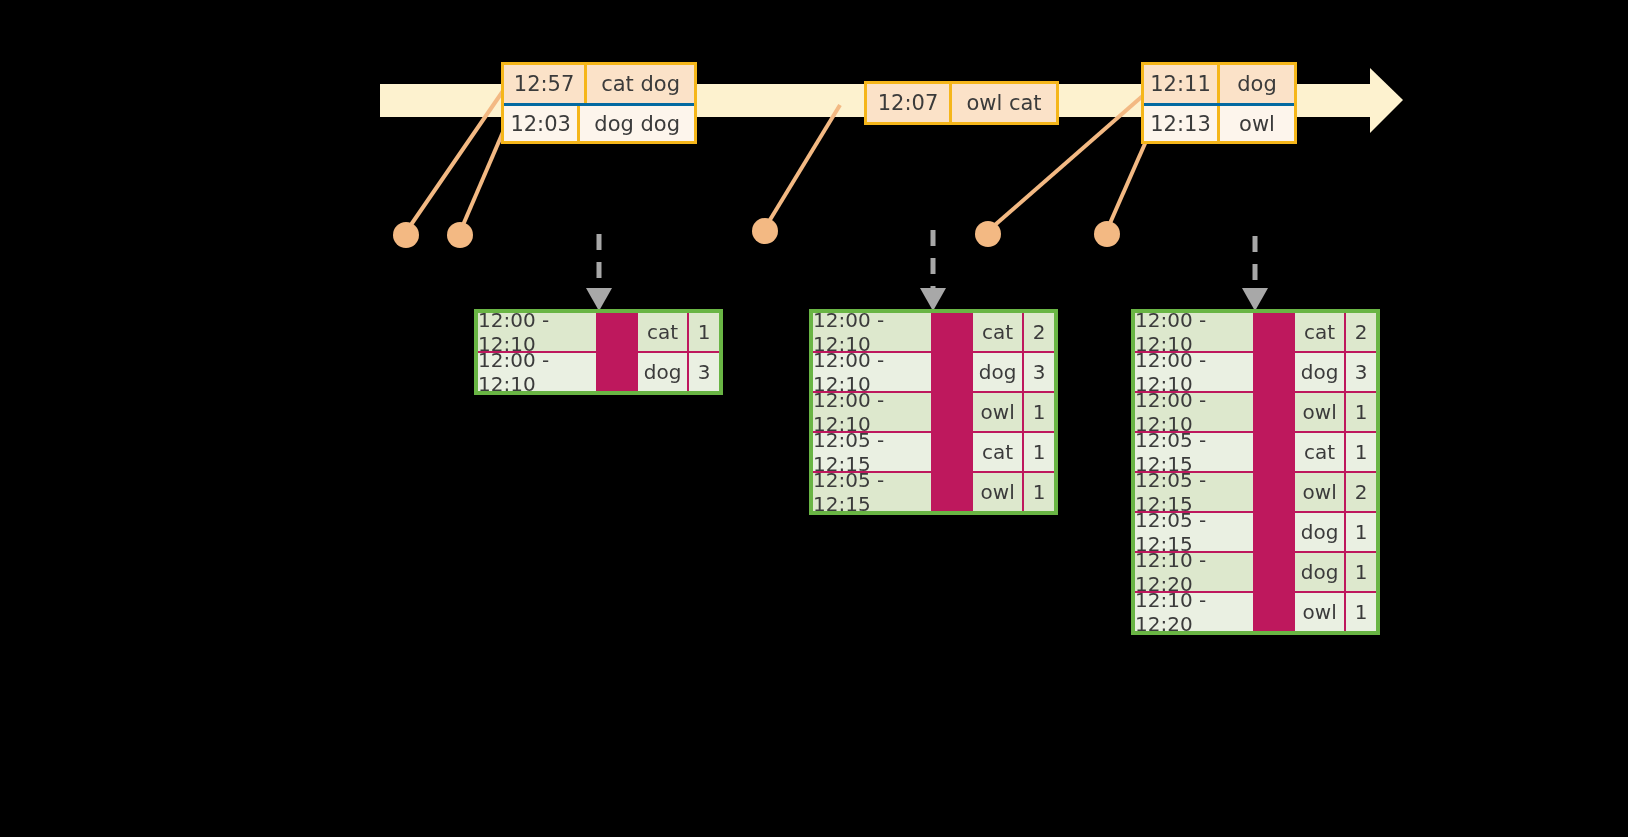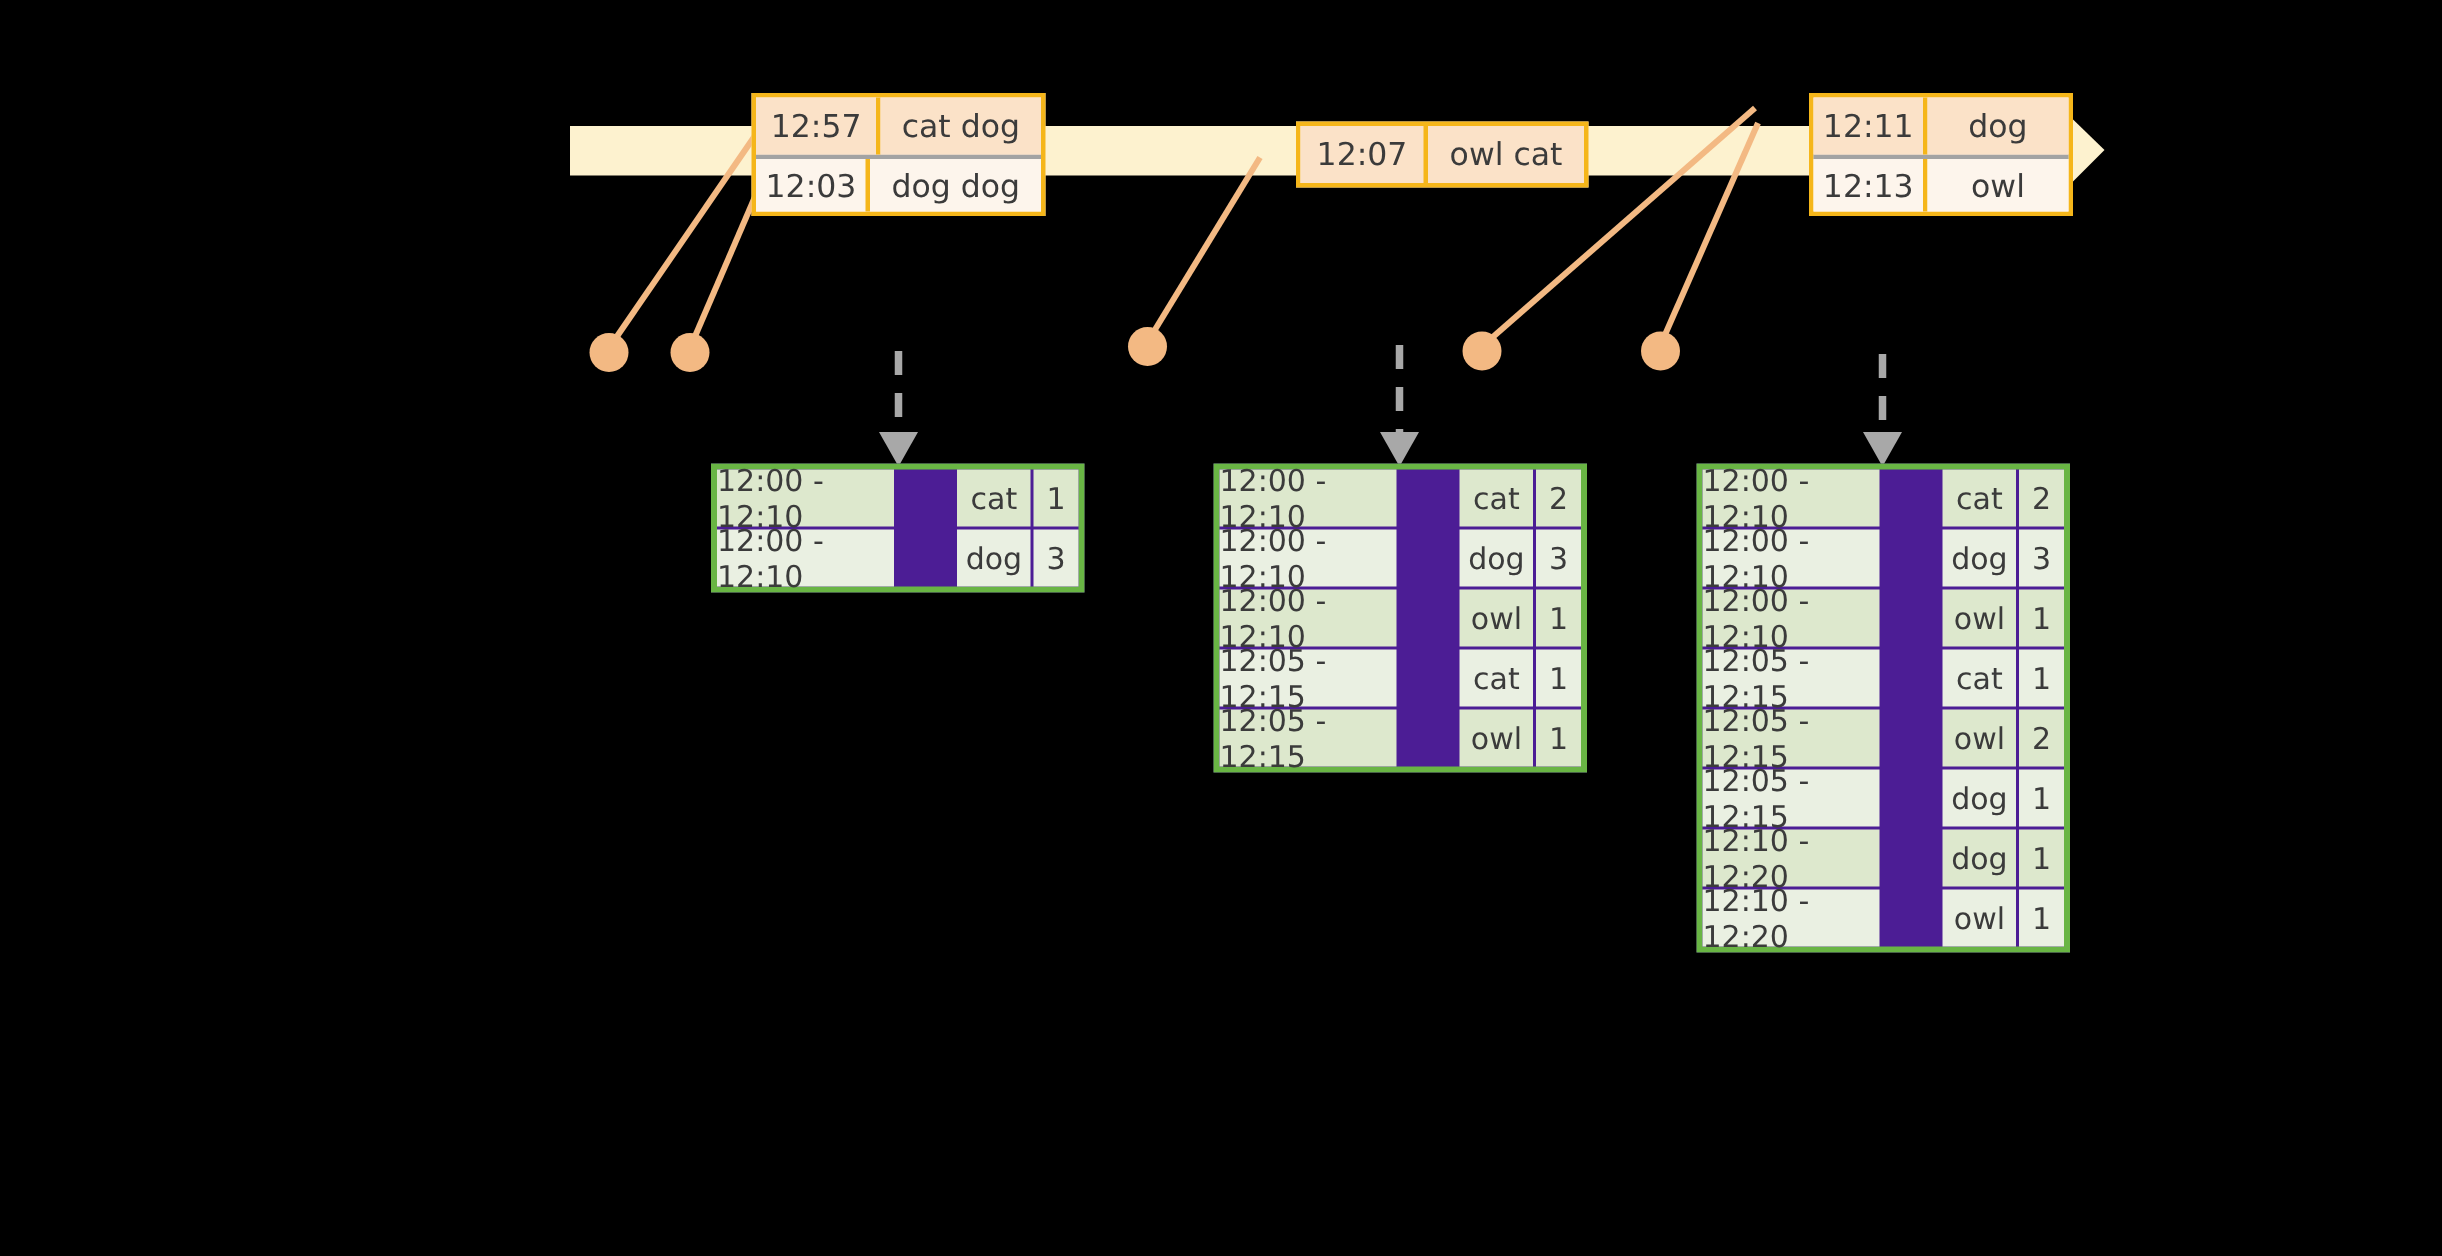--- a/index.html
+++ b/index.html
@@ -44,21 +44,21 @@
     border: 3px solid #f5b61a;
     box-sizing: border-box;
     background: #fdeedd;
   }
   .event-row {
     display: flex;
     height: 38px;
     box-sizing: border-box;
   }
   .event-row + .event-row {
-    border-top: 3px solid #a3a3a3;
+    border-top: 3px solid #0369a1;
   }
   .event-row.alt .ev-time,
   .event-row.alt .ev-val {
     background: #fdf5ec;
   }
   .ev-time {
     width: 85px;
     background: #fbe2c8;
     display: flex;
     align-items: center;
@@ -76,29 +76,29 @@
     justify-content: center;
     font-size: 21px;
     color: #3b3b3b;
     box-sizing: border-box;
     padding: 0 14px;
     white-space: nowrap;
   }
 
   #event-box-1 { left: 501px; top: 62px; width: 196px; }
   #event-box-2 { left: 864px; top: 81px; width: 195px; }
-  #event-box-3 { left: 1206px; top: 62px; width: 176px; }
+  #event-box-3 { left: 1141px; top: 62px; width: 156px; }
   #event-box-3 .ev-time { width: 76px; }
 
   
   .result-table {
     position: absolute;
     border: 4px solid #69b544;
     box-sizing: border-box;
-    background: #4c1d95;
+    background: #be185d;
   }
   .res-row {
     display: flex;
     height: 38px;
     box-sizing: border-box;
     margin-bottom: 2px;
   }
   .res-row:last-child { margin-bottom: 0; }
   .res-cell {
     display: flex;

